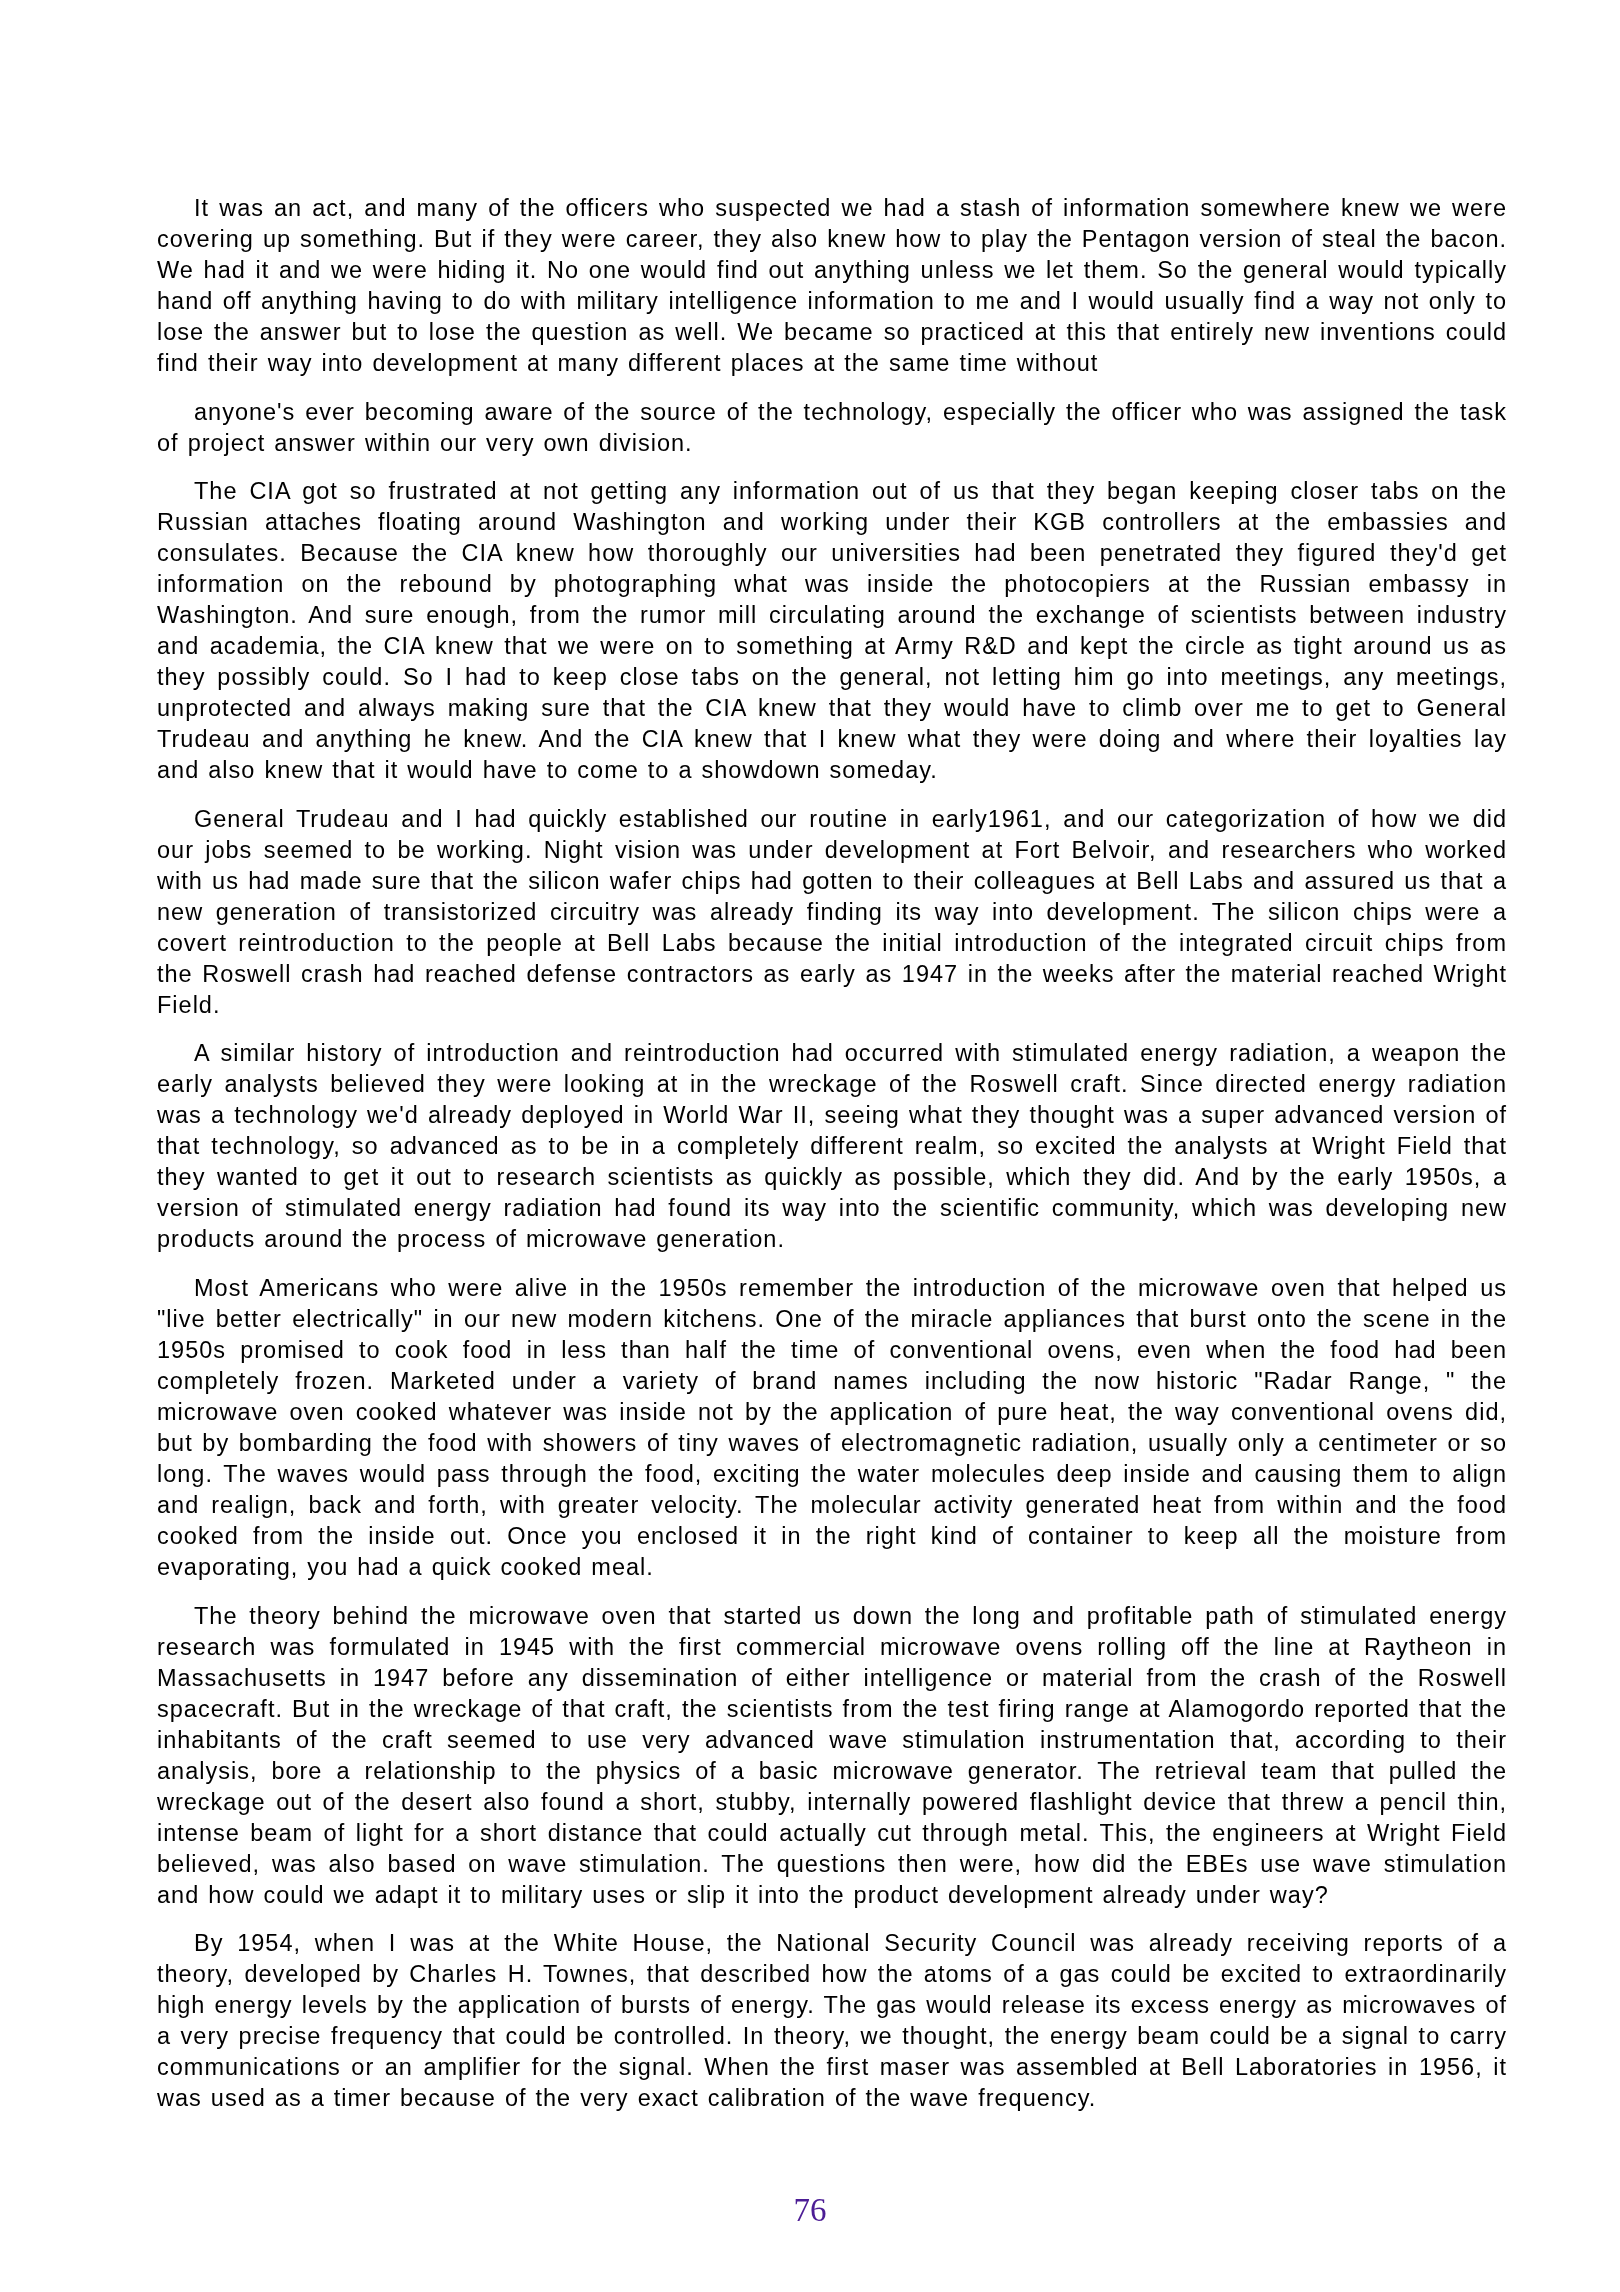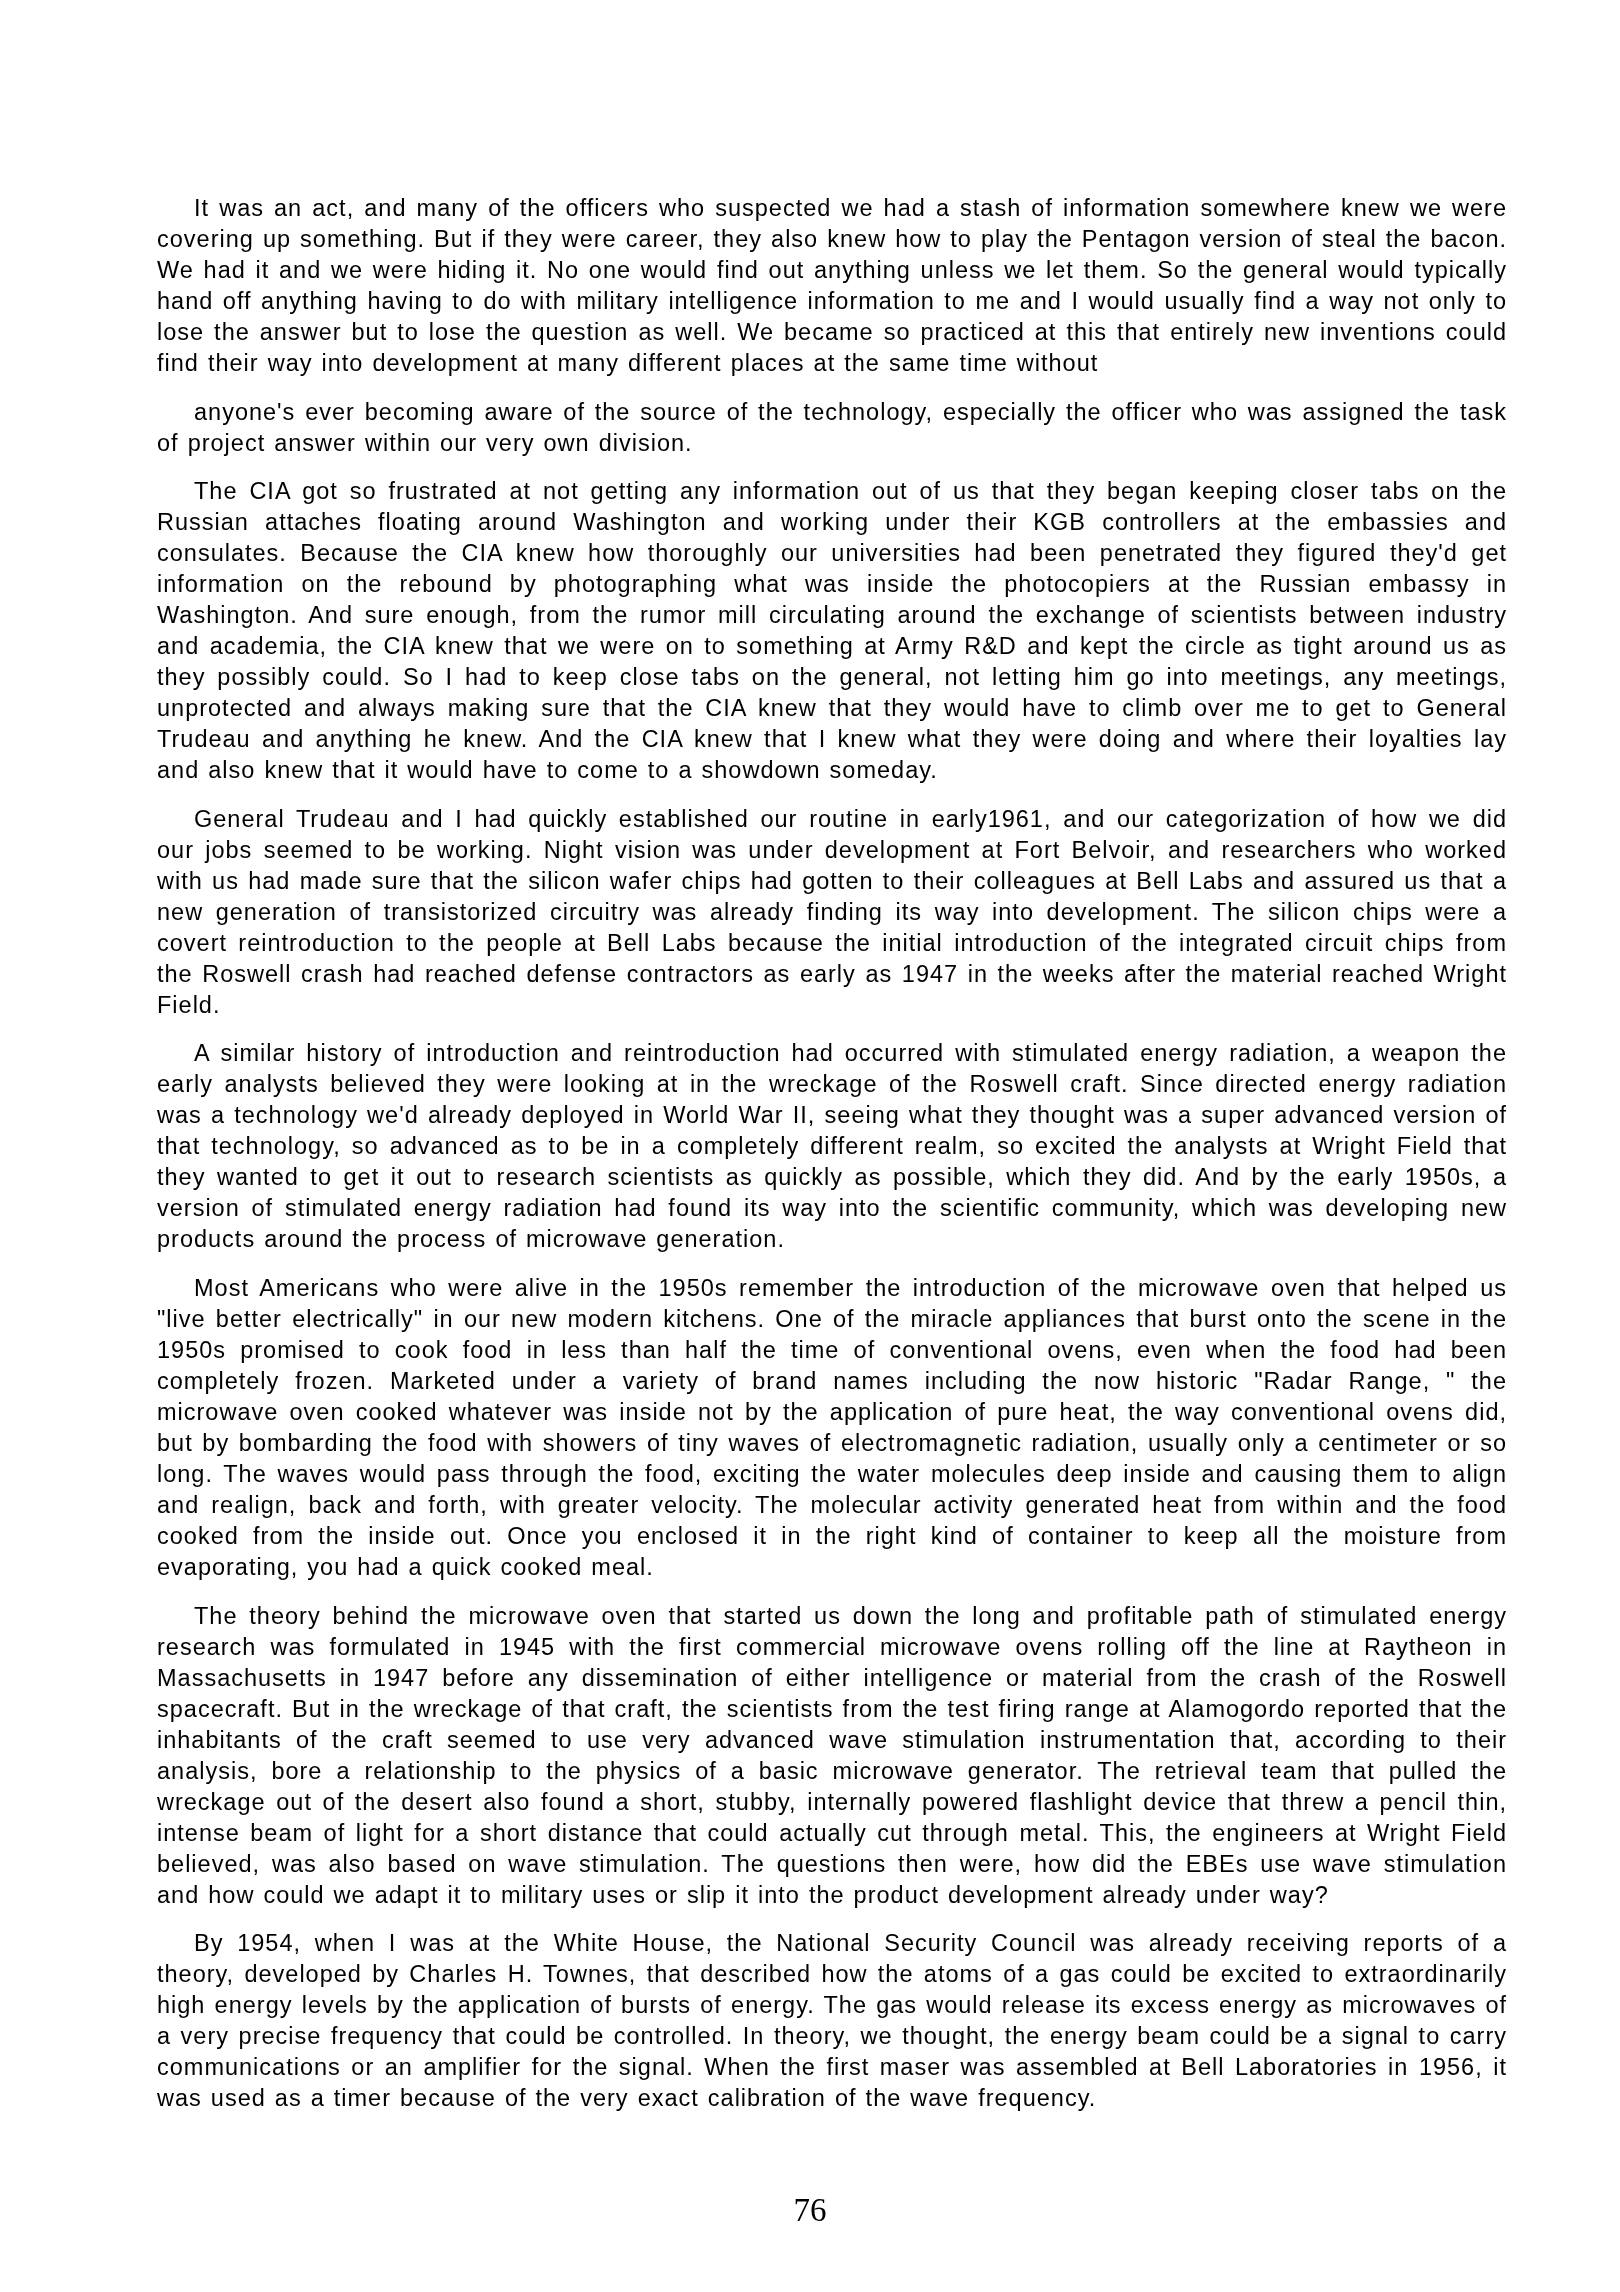--- a/index.html
+++ b/index.html
@@ -34,21 +34,21 @@
   }
   .page-number {
     position: absolute;
     left: 0;
     top: 2152px;
     width: 100%;
     text-align: center;
     font-family: "Liberation Serif", serif;
     font-size: 33px;
     letter-spacing: 0;
-    color: #000000;
+    color: #4c1d95;
   }
 </style>
 </head>
 <body>
 
 <div class="page">
   <div class="text-block">
     <p>It was an act, and many of the officers who suspected we had a stash of information somewhere knew we were covering up something. But if they were career, they also knew how to play the Pentagon version of steal the bacon. We had it and we were hiding it. No one would find out anything unless we let them. So the general would typically hand off anything having to do with military intelligence information to me and I would usually find a way not only to lose the answer but to lose the question as well. We became so practiced at this that entirely new inventions could find their way into development at many different places at the same time without</p>
     <p>anyone's ever becoming aware of the source of the technology, especially the officer who was assigned the task of project answer within our very own division.</p>
     <p>The CIA got so frustrated at not getting any information out of us that they began keeping closer tabs on the Russian attaches floating around Washington and working under their KGB controllers at the embassies and consulates. Because the CIA knew how thoroughly our universities had been penetrated they figured they'd get information on the rebound by photographing what was inside the photocopiers at the Russian embassy in Washington. And sure enough, from the rumor mill circulating around the exchange of scientists between industry and academia, the CIA knew that we were on to something at Army R&amp;D and kept the circle as tight around us as they possibly could. So I had to keep close tabs on the general, not letting him go into meetings, any meetings, unprotected and always making sure that the CIA knew that they would have to climb over me to get to General Trudeau and anything he knew. And the CIA knew that I knew what they were doing and where their loyalties lay and also knew that it would have to come to a showdown someday.</p>

